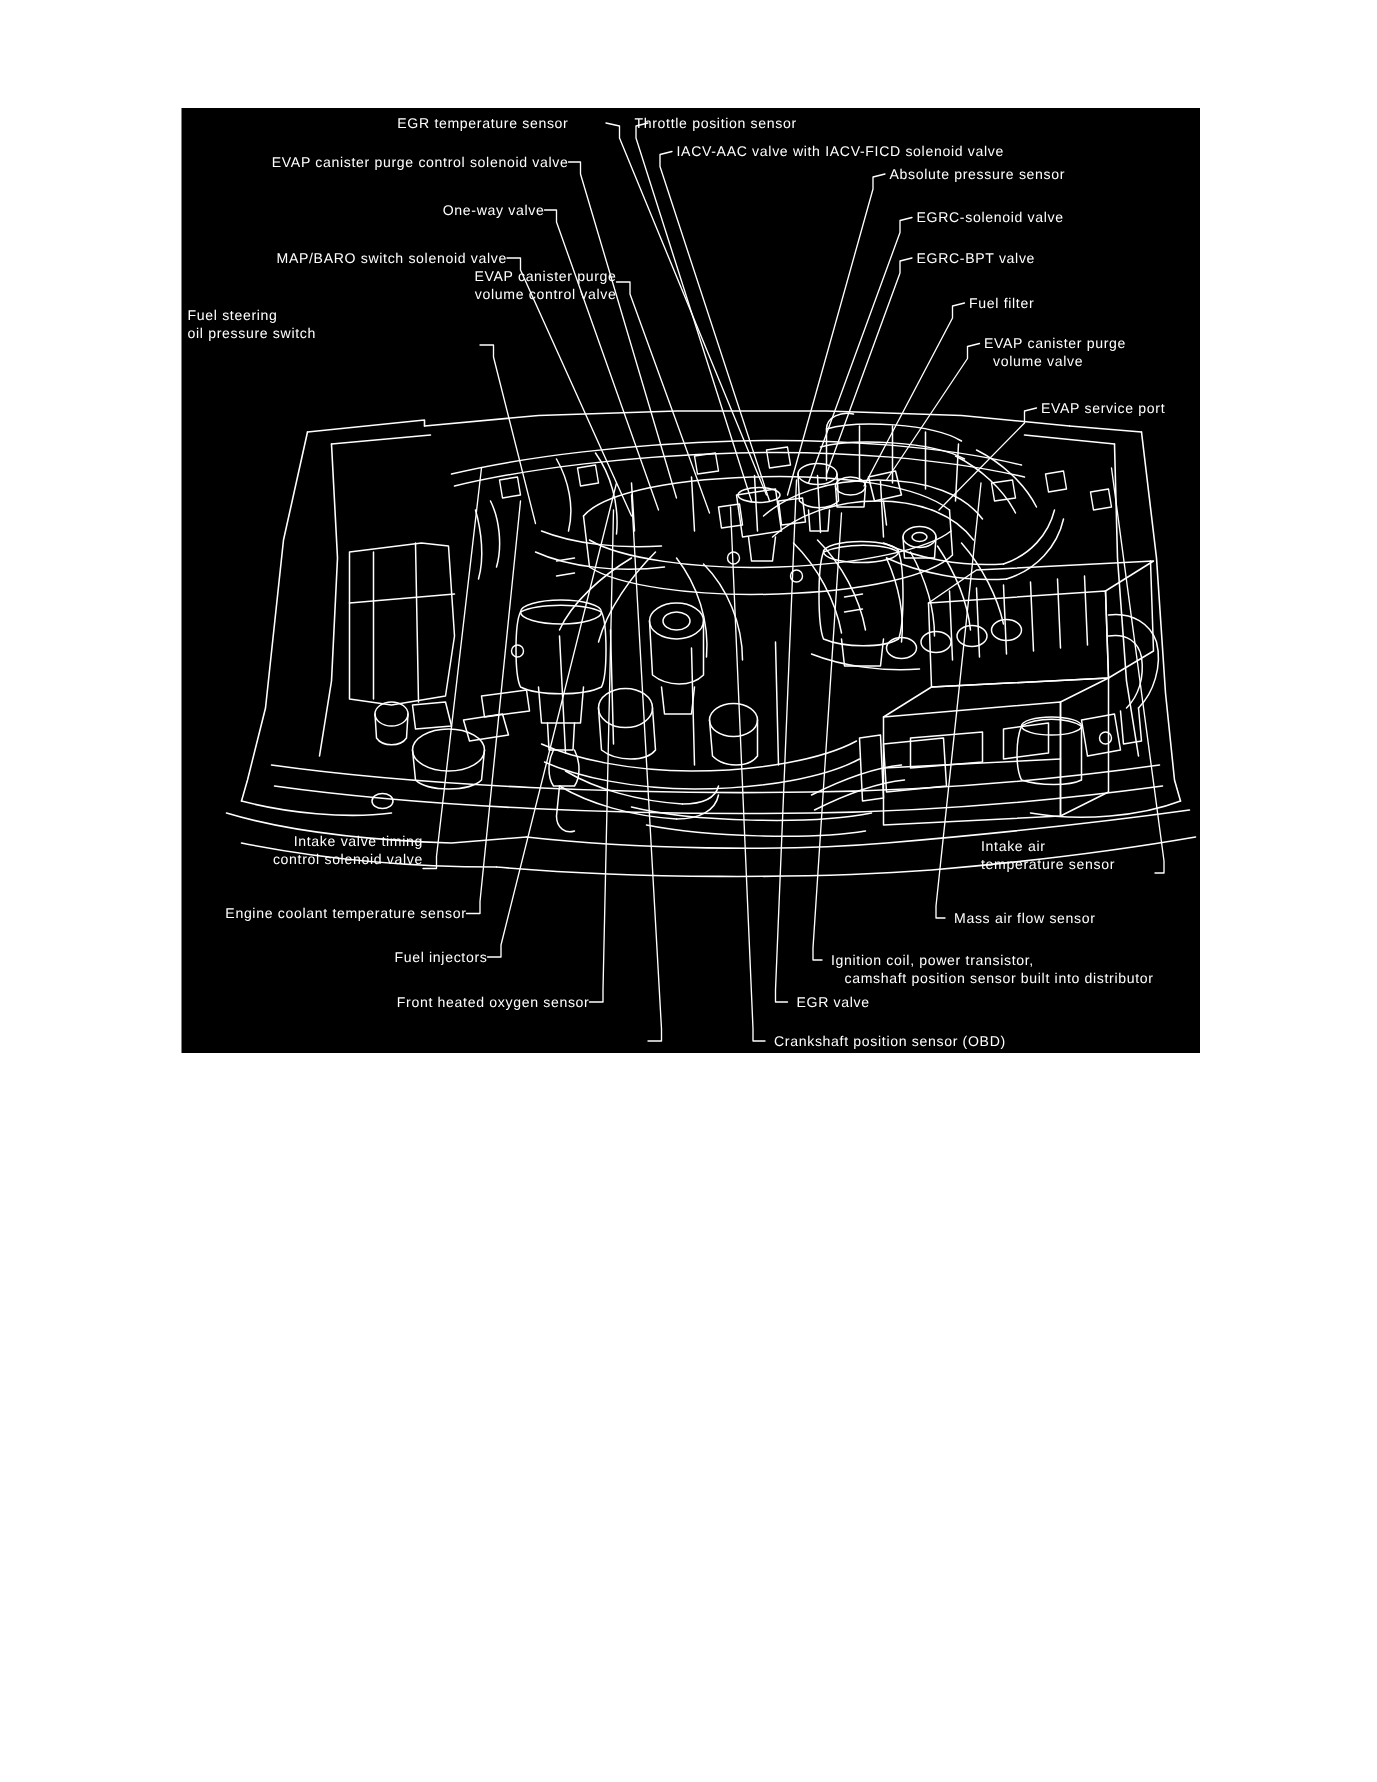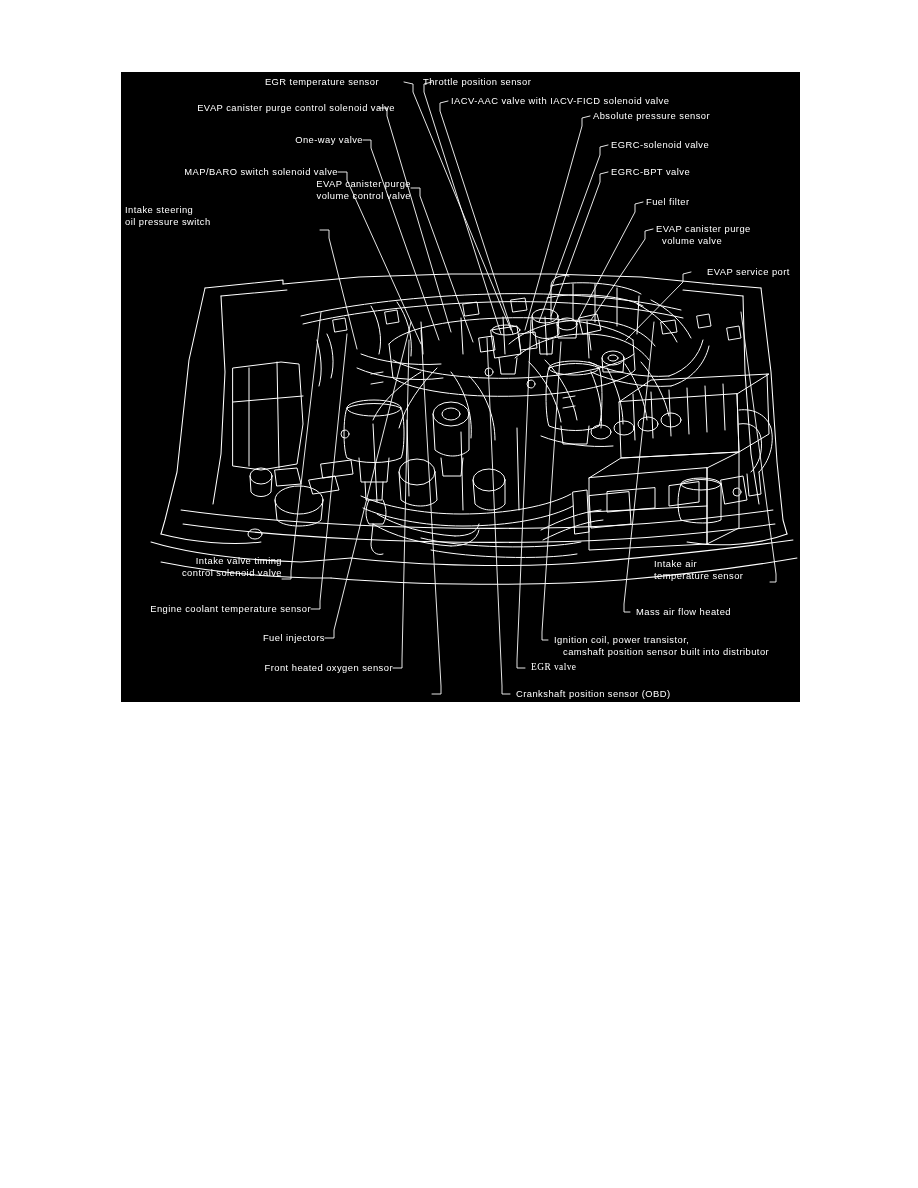--- a/index.html
+++ b/index.html
@@ -405,43 +405,43 @@
 
     <div class="callout left-al" style="left: 525px; top: 124px;">
       <span class="ln">Fuel filter</span>
     </div>
 
     <div class="callout left-al" style="left: 535px; top: 151px;">
       <span class="ln">EVAP canister purge</span>
       <span class="ln" style="padding-left:6px;">volume valve</span>
     </div>
 
-    <div class="callout left-al" style="left: 586px; top: 194px;">
+    <div class="callout left-al" style="left: 573px; top: 194px;">
       <span class="ln">EVAP service port</span>
     </div>
 
-    <div class="callout right-al" style="left: 20px; top: 30px; width: 254px;">
+    <div class="callout right-al" style="left: 4px; top: 30px; width: 254px;">
       <span class="ln">EVAP canister purge control solenoid valve</span>
     </div>
 
     <div class="callout right-al" style="left: 4px; top: 62px; width: 238px;">
       <span class="ln">One-way valve</span>
     </div>
 
     <div class="callout right-al" style="left: 4px; top: 94px; width: 213px;">
       <span class="ln">MAP/BARO switch solenoid valve</span>
     </div>
 
     <div class="callout right-al" style="left: 4px; top: 106px; width: 286px;">
       <span class="ln">EVAP canister purge</span>
       <span class="ln">volume control valve</span>
     </div>
 
     <div class="callout left-al" style="left: 4px; top: 132px;">
-      <span class="ln">Intake steering</span>
+      <span class="ln">Fuel steering</span>
       <span class="ln">oil pressure switch</span>
     </div>
 
     <div class="callout right-al" style="left: 4px; top: 483px; width: 157px;">
       <span class="ln">Intake valve timing</span>
       <span class="ln">control solenoid valve</span>
     </div>
 
     <div class="callout right-al" style="left: 2px; top: 531px; width: 188px;">
       <span class="ln">Engine coolant temperature sensor</span>
@@ -458,29 +458,29 @@
     <div class="callout right-al" style="left: 4px; top: 636px; width: 307px;">
       <span class="ln">Knock sensor</span>
     </div>
 
     <div class="callout left-al" style="left: 533px; top: 486px;">
       <span class="ln">Intake air</span>
       <span class="ln">temperature sensor</span>
     </div>
 
     <div class="callout left-al" style="left: 515px; top: 534px;">
-      <span class="ln">Mass air flow heated</span>
+      <span class="ln">Mass air flow sensor</span>
     </div>
 
     <div class="callout left-al" style="left: 433px; top: 562px;">
       <span class="ln">Ignition coil, power transistor,</span>
       <span class="ln" style="padding-left:9px;">camshaft position sensor built into distributor</span>
     </div>
 
-    <div class="callout left-al" style="left: 410px; top: 590px; font-family: Liberation Serif, serif;">
+    <div class="callout left-al" style="left: 410px; top: 590px;">
       <span class="ln">EGR valve</span>
     </div>
 
     <div class="callout left-al" style="left: 395px; top: 616px;">
       <span class="ln">Crankshaft position sensor (OBD)</span>
     </div>
 
   </div>
 
   <div class="figure-caption-area"></div>

